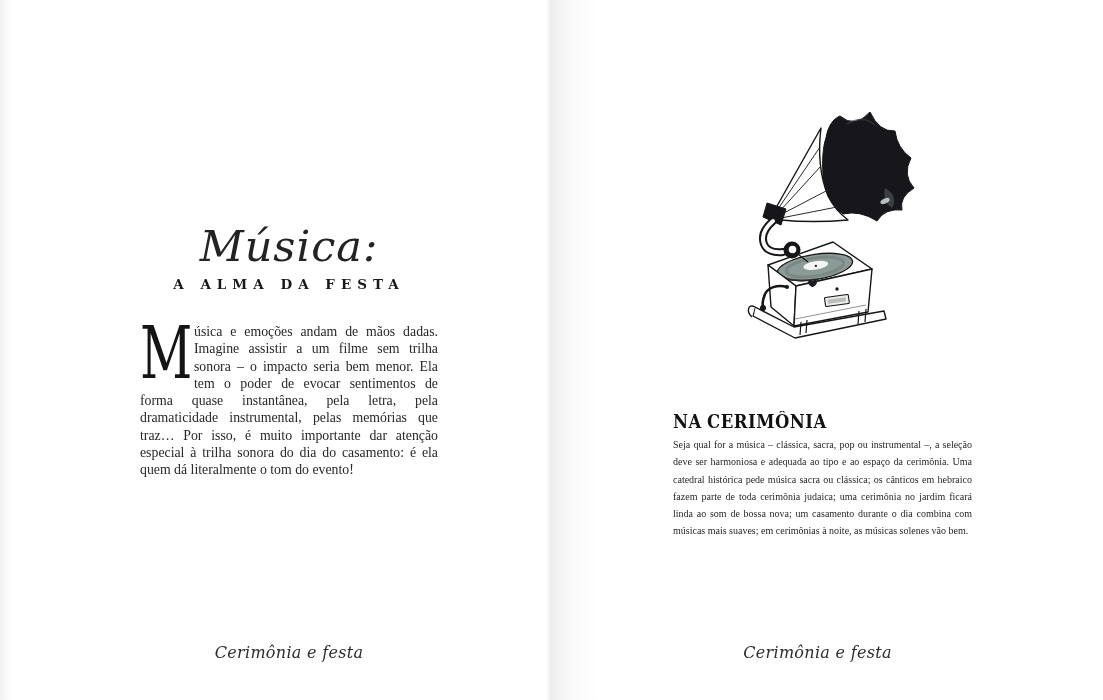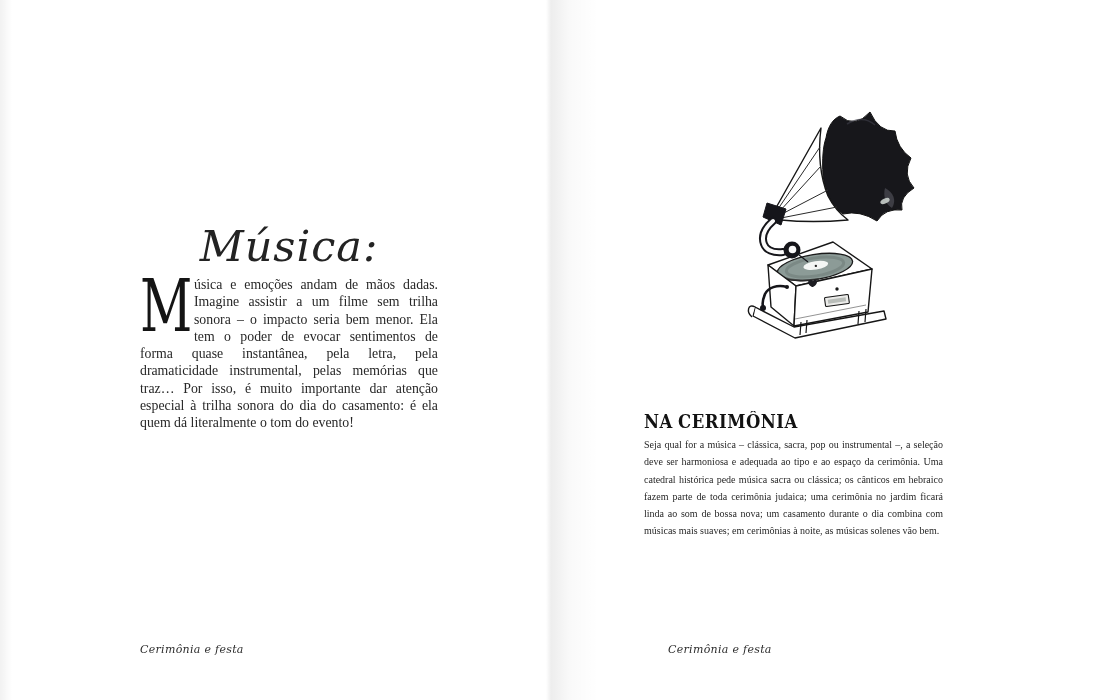--- a/index.html
+++ b/index.html
@@ -35,52 +35,53 @@
     color:#272727; margin:0;
   }
   .dropcap-box { float:left; width:45px; height:52px; margin:4px 9px 0 0; overflow:visible; }
   .dropcap {
     display:block; font-family:"DejaVu Serif", serif; font-size:73px;
     line-height:52px; color:#141414;
     transform:scaleX(0.70); transform-origin:left top;
   }
 
   
-  .right-col { position:absolute; left:644px; top:411px; width:299px; }
+  .right-col { position:absolute; left:673px; top:411px; width:299px; }
   .section-heading {
     font-family:"DejaVu Serif", serif; font-size:17px; font-weight:700;
     letter-spacing:0.5px; word-spacing:-1px; margin:0 0 5px 0; color:#121212;
     transform:scale(0.97,1.06); transform-origin:left top; white-space:nowrap;
   }
   .para {
     font-size:10px; line-height:17.3px; text-align:justify;
     color:#272727; margin:0;
   }
   .para.indented { text-indent:17px; }
 
   .footer {
     position:absolute; top:643px; font-family:"DejaVu Serif", serif;
-    font-style:italic; font-size:11px; letter-spacing:0.3px;
-    color:#2d2d2d; text-align:left;
+    font-style:italic; font-size:16px; letter-spacing:0.3px;
+    color:#2d2d2d; text-align:center;
   }
   .footer.fl { left:140px; width:298px; }
   .footer.fr { left:668px; width:299px; }
 
   .gram { position:absolute; left:735px; top:100px; width:190px; height:240px; }
 </style>
 </head>
 <body>
 
 <div class="spread">
 
   <div class="edge-left"></div>
 
   <div>
     <div class="left-col">
       <h1 class="script-title">Música:</h1>
+      <h2 class="subtitle">A ALMA DA FESTA</h2>
       <p class="body-text">
         <span class="dropcap-box">
             <span class="dropcap">M</span>
           </span><span>úsica e emoções andam de mãos dadas. Imagine assistir a um filme sem trilha sonora – o impacto seria bem menor. Ela tem o poder de evocar sentimentos de forma quase instantânea, pela letra, pela dramaticidade instrumental, pelas memórias que traz… Por isso, é muito importante dar atenção especial à trilha sonora do dia do casamento: é ela quem dá literalmente o tom do evento!</span>
       </p>
     </div>
     <div class="footer fl">Cerimônia e festa</div>
   </div>
 
   <div>

